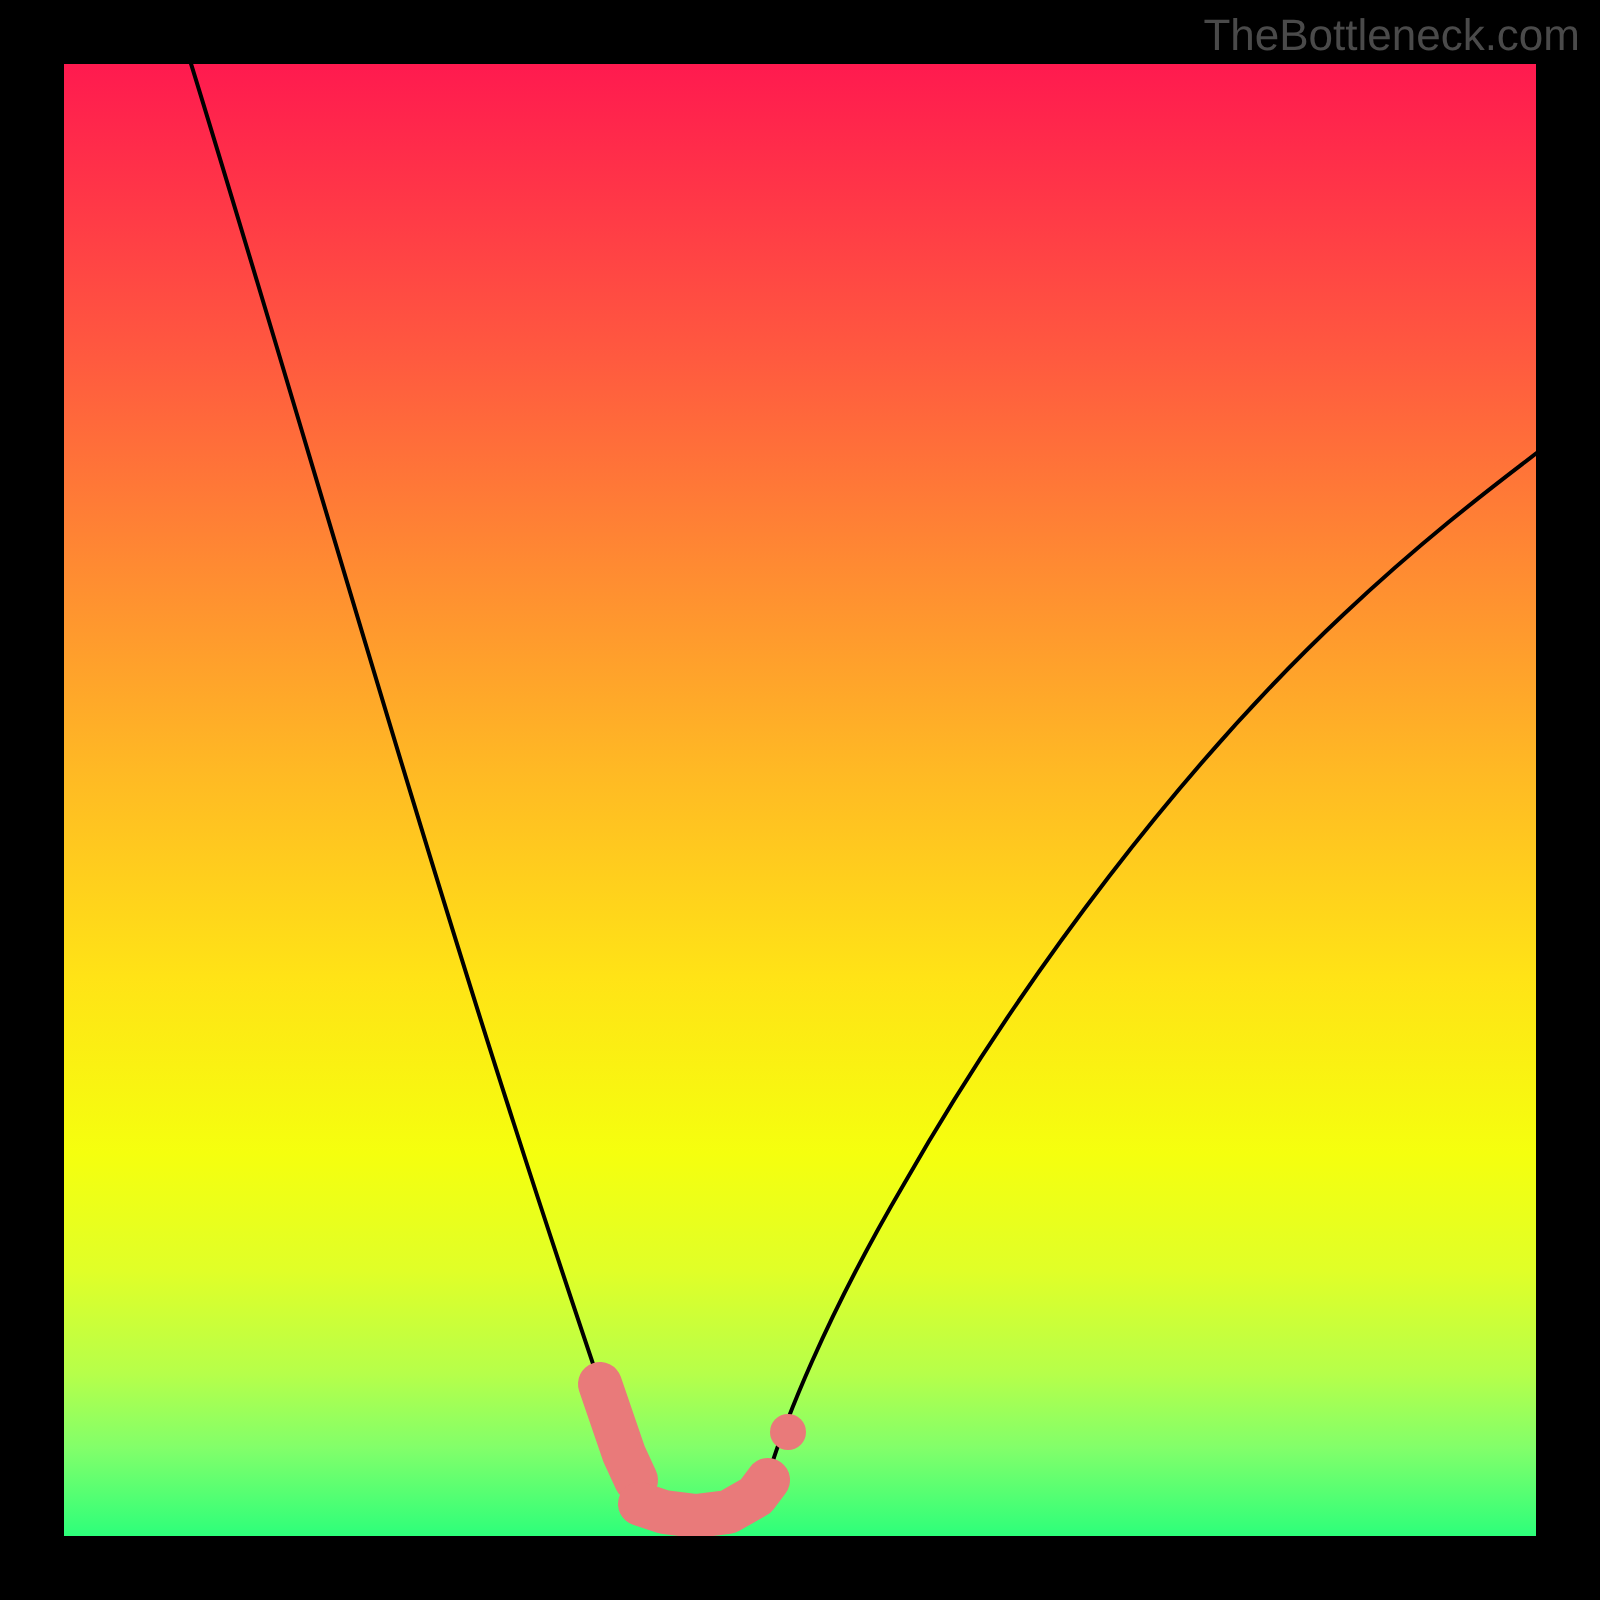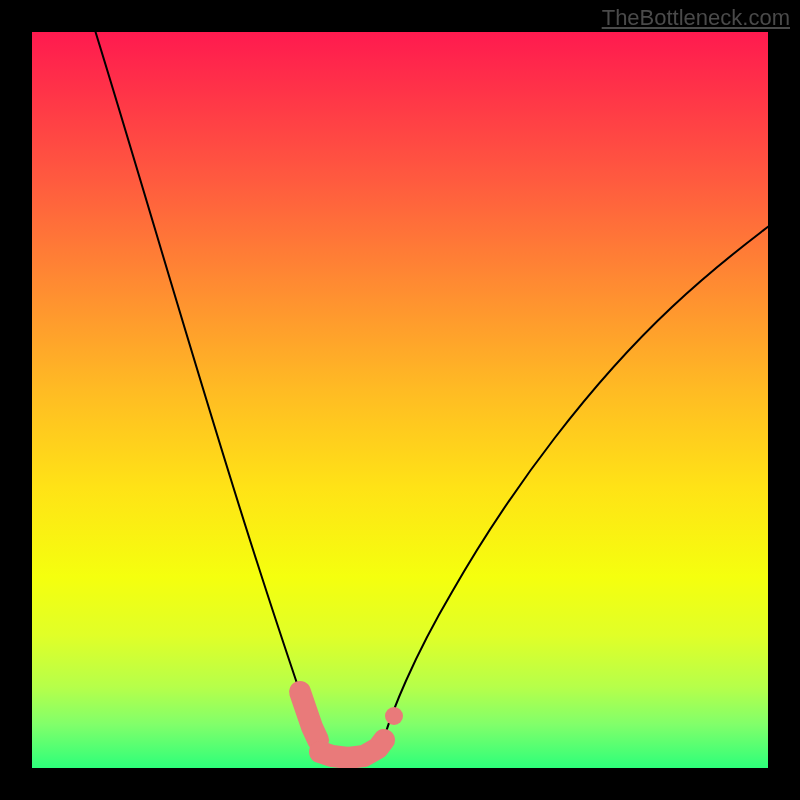--- a/index.html
+++ b/index.html
@@ -17,21 +17,20 @@
     position: relative;
   }
   .watermark {
     position: absolute;
     top: 5px;
     right: 10px;
     color: #4a4a4a;
     font-size: 22px;
     font-weight: 500;
     z-index: 10;
-    text-decoration: underline;
   }
   .plot-area {
     position: absolute;
     left: 32px;
     top: 32px;
     width: 736px;
     height: 736px;
     overflow: hidden;
   }
   .gradient-bg {

